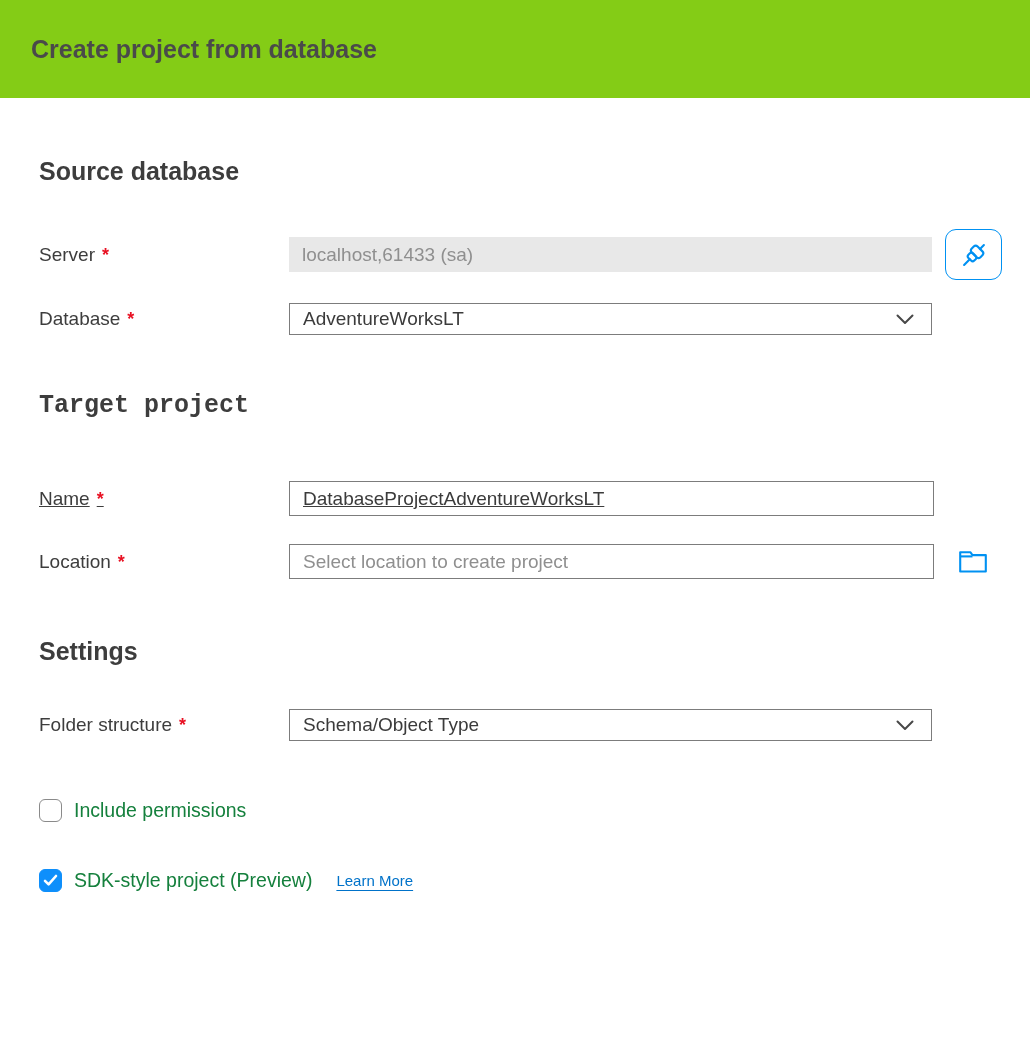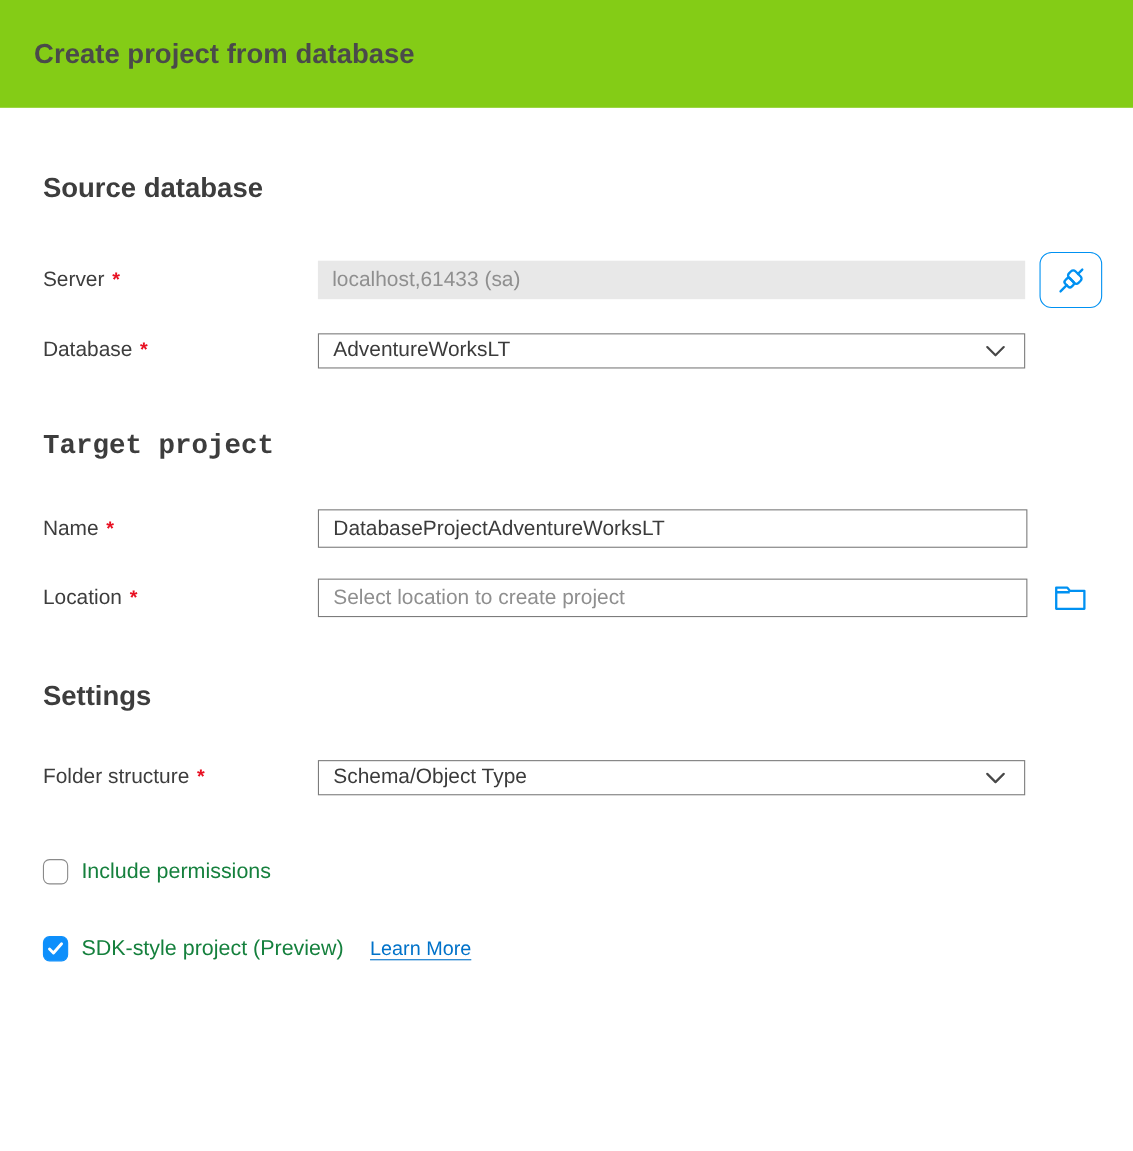--- a/index.html
+++ b/index.html
@@ -33,21 +33,21 @@
     line-height: 28px;
     margin: 0;
   }
   .heading-source   { margin-top: 59px; }
   .heading-target   { margin-top: 57px; font-family: Liberation Mono, monospace; }
   .heading-settings { margin-top: 58px; }
 
   .form-row { display: flex; align-items: center; }
   .row-server    { margin-top: 44px; }
   .row-database  { margin-top: 23px; }
-  .row-name      { margin-top: 43px; }
+  .row-name      { margin-top: 61px; text-decoration: underline; }
   .row-location  { margin-top: 28px; }
   .row-folder    { margin-top: 44px; }
 
   .row-label {
     width: 250px;
     flex: 0 0 250px;
     font-size: 19px;
     color: #3d3d3d;
   }
   .required { color: #e81123; font-weight: 700; margin-left: 7px; font-size: 18px; }
@@ -126,21 +126,21 @@
     background: #0e8ffb;
     border-color: #0e8ffb;
   }
   .checkbox svg { display: none; }
   .checkbox.checked svg { display: block; }
 
   .check-label { margin-left: 12px; font-size: 19.5px; color: #15803d; }
 
   .learn-more {
     margin-left: 24px;
-    font-size: 18px;
+    font-size: 15px;
     color: #0072c9;
     text-decoration: underline;
     text-underline-offset: 4px;
     cursor: pointer;
   }
 </style>
 </head>
 <body>
 
 <div class="header">

